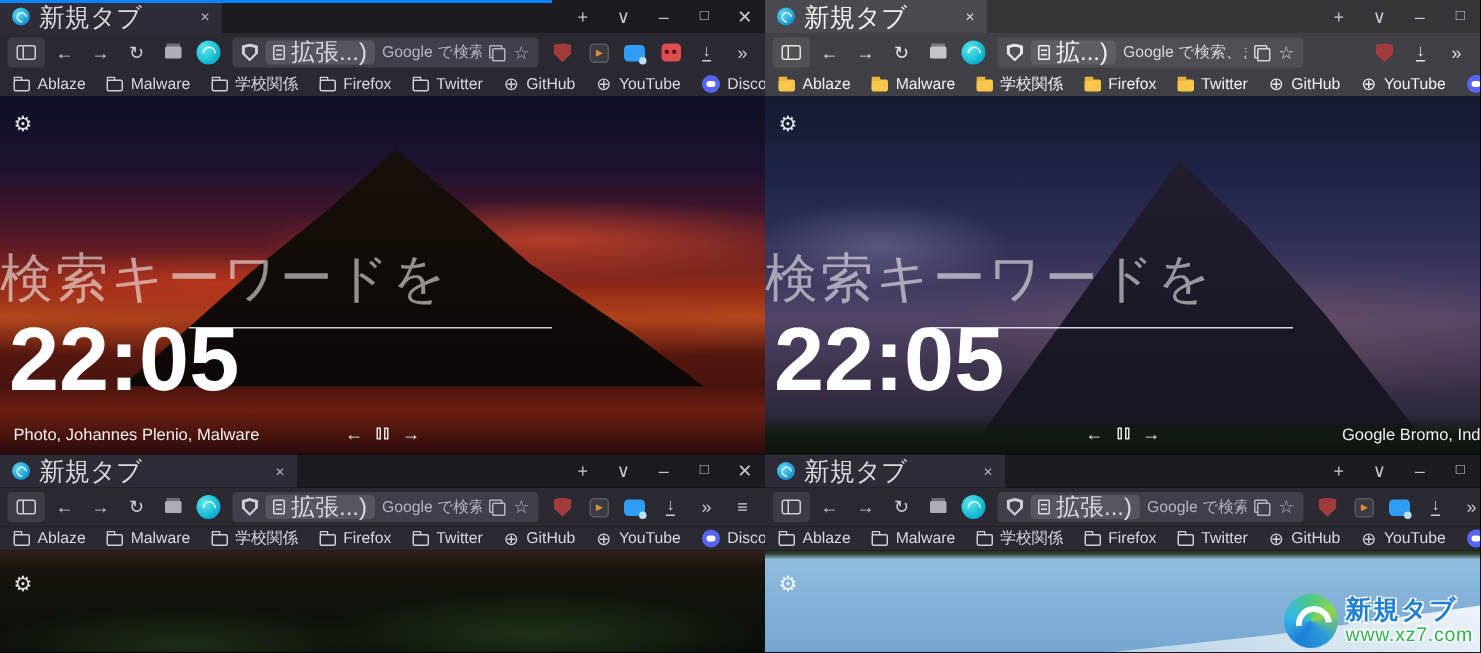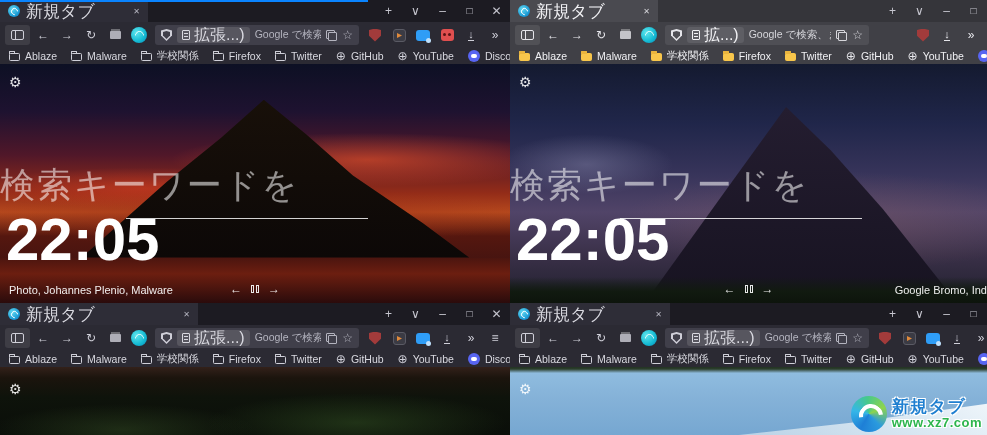--- a/index.html
+++ b/index.html
@@ -106,21 +106,21 @@
     clip-path:polygon(100% 4%,100% 100%,0 100%,46% 62%);}
   
   .watermark{position:absolute;right:5px;bottom:3px;display:flex;align-items:center;gap:5px;z-index:5;}
   .wm-logo{width:36px;height:36px;border-radius:50%;position:relative;flex:0 0 auto;
     background:conic-gradient(from 210deg,#1e7fd6,#35b6e8,#47c98a,#8ed44d,#2a9ade,#1e7fd6);}
   .wm-logo::before{content:"";position:absolute;left:8px;top:8px;width:16px;height:16px;border-radius:50%;
     border:4px solid #fff;border-right-color:transparent;border-bottom-color:transparent;transform:rotate(38deg);}
   .wm-text{display:flex;flex-direction:column;line-height:1.1;}
   .wm-title{font-size:17px;font-weight:bold;letter-spacing:1.5px;color:#1f7fd0;
     text-shadow:-1px -1px 0 #fff,1px -1px 0 #fff,-1px 1px 0 #fff,1px 1px 0 #fff;}
-  .wm-url{font-size:13px;font-weight:bold;color:#2db54d;letter-spacing:.5px;
+  .wm-url{font-size:13px;font-weight:normal;color:#2db54d;letter-spacing:.5px;
     text-shadow:-1px -1px 0 #fff,1px -1px 0 #fff,-1px 1px 0 #fff,1px 1px 0 #fff;}
 </style>
 </head>
 <body>
 
 <div class="stage">
 
   <div class="win dark w0 row-top">
     <div class="tabbar">
       <div class="accent-line"></div>

